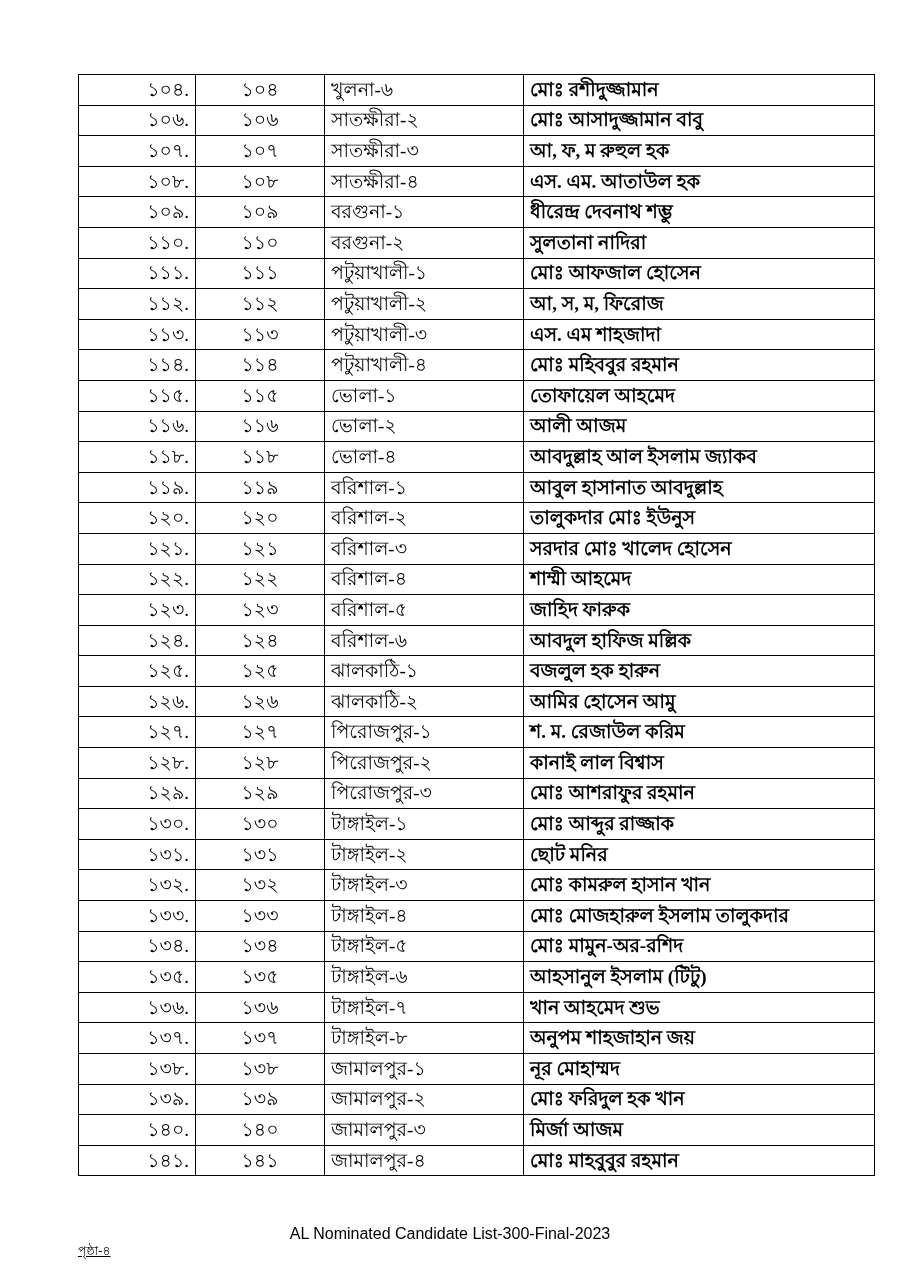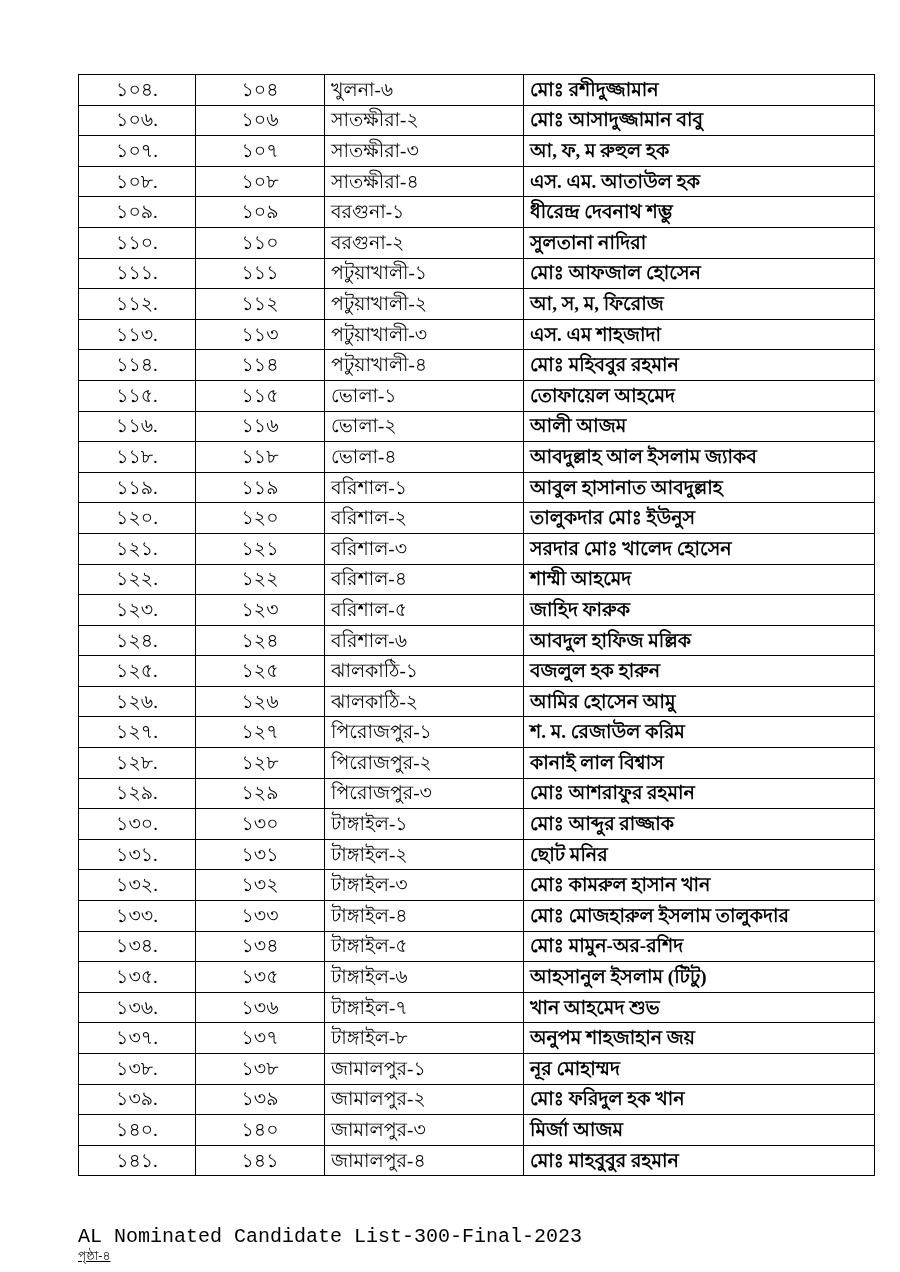--- a/index.html
+++ b/index.html
@@ -40,21 +40,21 @@
     padding: 0 6px;
     font-size: 19px;
     line-height: 1.05;
     vertical-align: middle;
     font-family: "Liberation Serif", "DejaVu Serif", serif;
     white-space: nowrap;
     overflow: hidden;
   }
   td.c-serial {
     width: 104px;
-    text-align: center;
+    text-align: right;
   }
   td.c-number {
     width: 116px;
     text-align: center;
   }
   td.c-seat {
     width: 186px;
     text-align: left;
   }
   td.c-name {
@@ -63,23 +63,24 @@
     padding-left: 14px;
     font-weight: bold;
   }
   .footer {
     position: absolute;
     left: 78px;
     top: 1225px;
     width: 744px;
   }
   .footer-line1 {
-    font-size: 20px;
-    font-family: Liberation Mono, monospace;
+    font-size: 16px;
+    font-family: Liberation Sans, sans-serif;
     line-height: 1.15;
+    text-align: center;
   }
   .footer-line2 {
     font-size: 12.5px;
     font-family: "Liberation Serif", "DejaVu Serif", serif;
     line-height: 1.15;
     margin-top: 1px;
     text-decoration: underline;
   }
 </style>
 </head>

